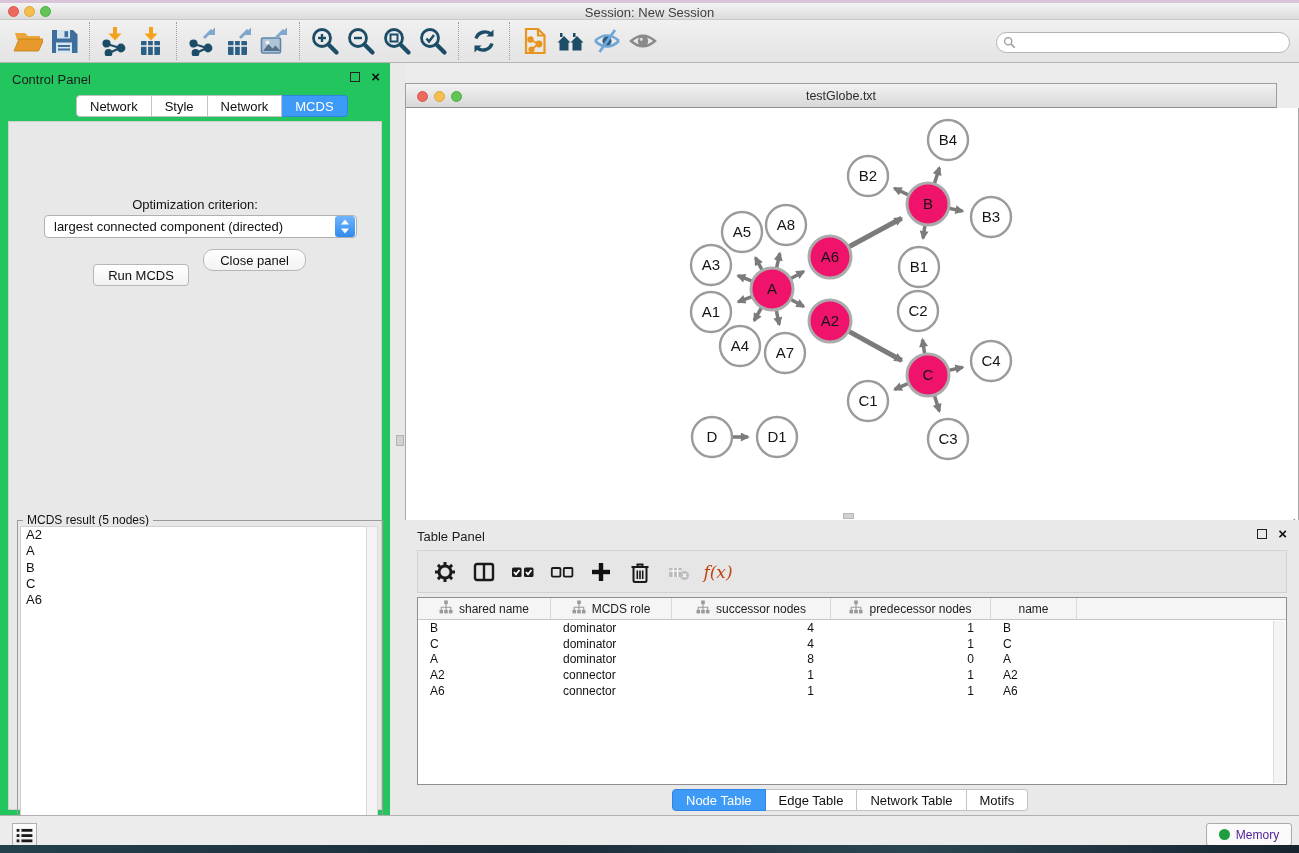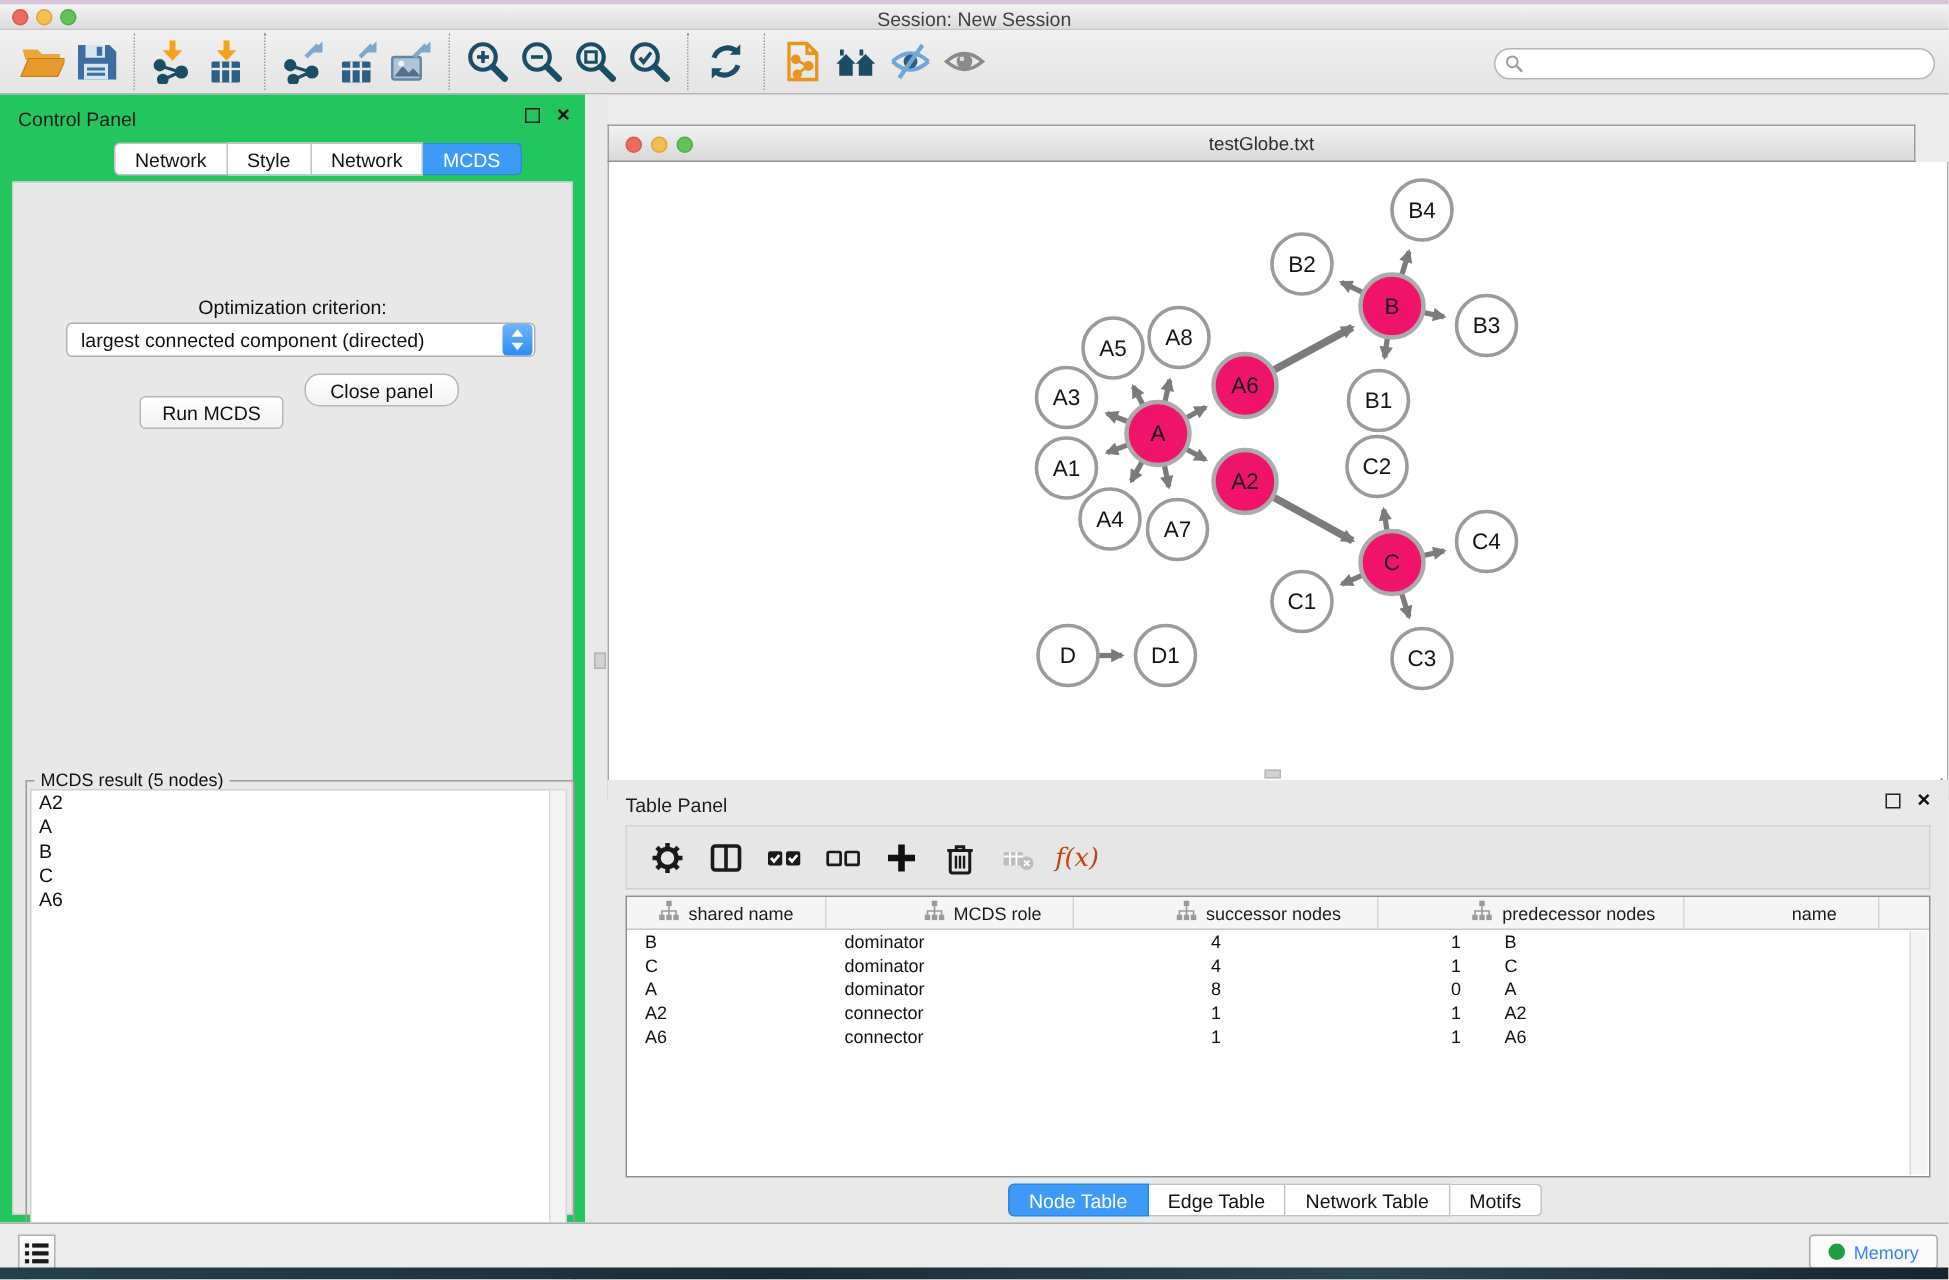--- a/index.html
+++ b/index.html
@@ -65,34 +65,34 @@
   #h-divider-handle { left:843px; top:513px; width:11px; height:6px; background:#d2d2d2; border:1px solid #b8b8b8; }
 
   
   #table-panel { left:405px; top:520px; width:894px; height:295px; background:#E9E9E9; }
   #tp-float { right:32px; } #tp-close { right:12px; }
   #tp-toolbar { position:absolute; left:12px; top:30px; width:870px; height:43px; background:#E6E6E6; border:1px solid #d2d2d2; display:flex; align-items:center; padding-left:14px; gap:13px; }
   .tp-btn { width:26px; height:26px; display:flex; align-items:center; justify-content:center; }
   #fx-icon { font-family:"DejaVu Serif", serif; font-style:italic; font-size:17px; color:#c2410c; }
 
   #node-table { position:absolute; left:12px; top:77px; width:870px; height:188px; background:#fff; border:1px solid #8f8f8f; }
-  #table-header { display:flex; height:22px; background:#f5f5f5; border-bottom:1px solid #c6c6c6;gap:44px; }
+  #table-header { display:flex; height:22px; background:#f5f5f5; border-bottom:1px solid #c6c6c6; }
   .th { display:flex; align-items:center; justify-content:center; gap:6px; font-size:12px; color:#1c1c1c; border-right:1px solid #d8d8d8; }
   .tr { display:flex; height:15.7px; align-items:center; }
   .td { font-size:12px; color:#111; white-space:nowrap; overflow:hidden; }
   .td.left { padding-left:12px; text-align:left; }
   .td.right { padding-right:17px; text-align:right; }
   #table-scroll { position:absolute; right:1px; top:23px; width:12px; height:162px; background:#f4f4f4; border-left:1px solid #ddd; }
 
   #tp-tabs { position:absolute; left:267px; top:269px; height:22px; display:flex; }
 
   
   #status-bar { left:0; top:815px; width:1299px; height:30px; background:#ECECEC; border-top:1px solid #b0b0b0; }
   #list-btn { position:absolute; left:12px; top:7px; width:25px; height:24px; background:linear-gradient(#fdfdfd,#ececec); border:1px solid #b0b0b0; display:flex; align-items:center; justify-content:center; }
-  #memory-btn { position:absolute; right:7px; top:7px; width:86px; height:23px; background:#fafafa; border:1px solid #aaa; border-radius:3px; display:flex; align-items:center; justify-content:center; gap:6px; font-size:12px; color:#3b82f6; }
+  #memory-btn { position:absolute; right:7px; top:7px; width:86px; height:23px; background:#fafafa; border:1px solid #aaa; border-radius:3px; display:flex; align-items:center; justify-content:center; gap:6px; font-size:12px; color:#4c1d95; }
   #memory-dot { width:11px; height:11px; border-radius:50%; background:#1E9E3E; }
   #desktop-strip-bottom { left:0; top:845px; width:1299px; height:8px; background:linear-gradient(90deg,#24404d,#1a2c38 40%,#2a4652 70%,#17242f); }
 </style>
 </head>
 <body>
 
 <div id="desktop-strip-top" class="abs"></div>
 <div id="titlebar" class="abs">
   <span class="traffic t-red" style="left:8px; top:3px;"></span>
   <span class="traffic t-yellow" style="left:24px; top:3px;"></span>

